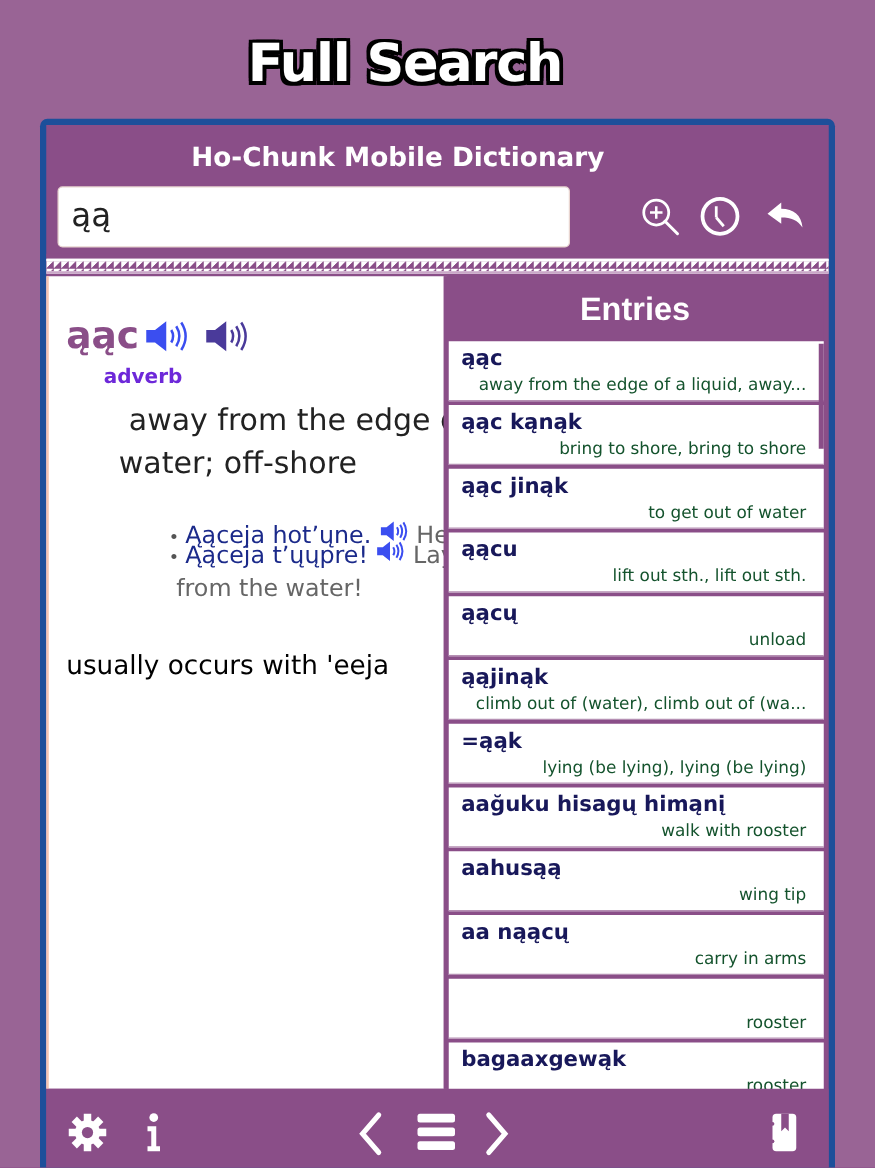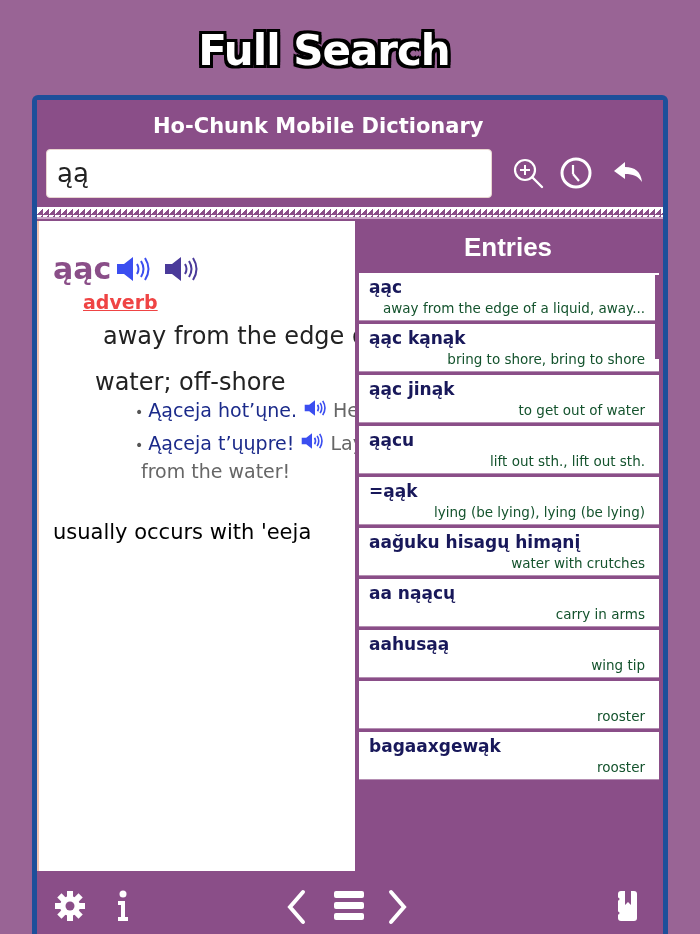--- a/index.html
+++ b/index.html
@@ -22,21 +22,21 @@
   }
   .screen {
     position: relative; width: 626px; height: 839px; background: #8a4e88; overflow: hidden;
   }
   .app-title {
     position: absolute; left: 80px; top: 14px; color: #fff; font-weight: bold; font-size: 21px;
     font-family: "DejaVu Sans", sans-serif;
     margin-left: 36px;
   }
   .search-box {
-    position: absolute; left: 9px; top: 49px; width: 446px; height: 49px;
+    position: absolute; left: 9px; top: 49px; width: 410px; height: 49px;
     background: #fff; border-radius: 4px; border: 1px solid #e8d5d0;
     font-size: 26px; padding: 8px 10px; color: #222;
     font-family: "DejaVu Sans", sans-serif;
   }
   .top-icon { position: absolute; top: 56px; width: 34px; height: 34px; }
   .pattern {
     position: absolute; left: 0; top: 107px; width: 626px; height: 12px;
     background:
       linear-gradient(135deg, transparent 50%, #8a4e88 50%) 0 0/6px 6px,
       #fff;
@@ -44,25 +44,25 @@
   }
   .pattern-line { position:absolute; left:0; top:103px; width:626px; height:3px; background:#8a4e88; }
   .left-pane {
     position: absolute; left: 0; top: 121px; width: 320px; height: 650px; background: #fff;
     overflow: hidden; border-left: 2px solid #f3c3b0;
   }
   .headword {
     position: absolute; left: 14px; top: 30px; font-size: 30px; font-weight: bold; color: #8a4e88;
   }
   .spk { position: absolute; top: 34px; }
-  .pos { position: absolute; left: 44px; top: 70px; font-size: 19px; font-weight: bold; color: #ef4444; text-decoration: underline; }
+  .pos { position: absolute; left: 44px; top: 70px; font-size: 16px; font-weight: bold; color: #6d28d9; }
   .def {
     position: absolute; left: 64px; top: 98px; width: 420px; font-size: 24px; color: #222; line-height: 34px;
   }
-  .def .l2 { margin-left: -8px; margin-top: 12px; }
+  .def .l2 { margin-left: -8px; }
   .ex { position: absolute; font-size: 19px; color: #1b2a8a; white-space: nowrap; }
   .ex .bullet { color: #555; font-size: 14px; margin-right: 5px; }
   .ex .tr { color: #666; }
   .ex-cont { position: absolute; left: 86px; top: 239px; font-size: 19px; color: #666; margin-left: 16px; }
   .note { position: absolute; left: 14px; top: 299px; font-size: 21px; color: #000000; }
   .right-pane {
     position: absolute; left: 318px; top: 121px; width: 304px; height: 650px;
     background: #8a4e88; border-left: 2px solid #8a4e88;
   }
   .entries-title {
@@ -134,21 +134,21 @@
             <path d="M26 6 Q31 14 26 22" fill="none" stroke="#4a3a9a" stroke-width="2"></path>
             <path d="M30 3 Q37 14 30 25" fill="none" stroke="#4a3a9a" stroke-width="2"></path>
           </svg>
       </span>
       <div class="pos">adverb</div>
       <div class="def">
         <div>away from the edge of a liquid,</div>
         <div class="l2">water; off-shore</div>
       </div>
 
-      <div class="ex" style="left:96px; top:178px;">
+      <div class="ex" style="left:96px; top:195px;">
         <span class="bullet">•</span><span>Ąąceja hot’ųne.</span>
         <span><svg width="24" height="18" viewBox="0 0 36 28">
               <path d="M2 9 H9 L18 2 V26 L9 19 H2 Z" fill="#3b4ef0"></path>
               <path d="M22 9 Q25 14 22 19" fill="none" stroke="#3b4ef0" stroke-width="2.5"></path>
               <path d="M26 6 Q31 14 26 22" fill="none" stroke="#3b4ef0" stroke-width="2.5"></path>
               <path d="M30 3 Q37 14 30 25" fill="none" stroke="#3b4ef0" stroke-width="2.5"></path>
             </svg></span>
         <span class="tr">He</span>
       </div>
       <div class="ex" style="left:96px; top:211px;">
@@ -179,34 +179,42 @@
           </div>
         <div class="entry">
             <span class="w">ąąc jinąk</span>
             <span class="g">to get out of water</span>
           </div>
         <div class="entry">
             <span class="w">ąącu</span>
             <span class="g">lift out sth., lift out sth.</span>
           </div>
         <div class="entry">
+            <span class="w">ąącų</span>
+            <span class="g">unload</span>
+          </div>
+        <div class="entry">
+            <span class="w">ąąjinąk</span>
+            <span class="g">climb out of (water), climb out of (wa...</span>
+          </div>
+        <div class="entry">
             <span class="w">=ąąk</span>
             <span class="g">lying (be lying), lying (be lying)</span>
           </div>
         <div class="entry">
             <span class="w">aağuku hisagų himąnį</span>
-            <span class="g">water with crutches</span>
+            <span class="g">walk with rooster</span>
+          </div>
+        <div class="entry">
+            <span class="w">aahusąą</span>
+            <span class="g">wing tip</span>
           </div>
         <div class="entry">
             <span class="w">aa nąącų</span>
             <span class="g">carry in arms</span>
-          </div>
-        <div class="entry">
-            <span class="w">aahusąą</span>
-            <span class="g">wing tip</span>
           </div>
         <div class="entry">
             <span class="g">rooster</span>
           </div>
         <div class="entry">
             <span class="w">bagaaxgewąk</span>
             <span class="g">rooster</span>
           </div>
       </div>
       <div class="scrollbar"></div>

